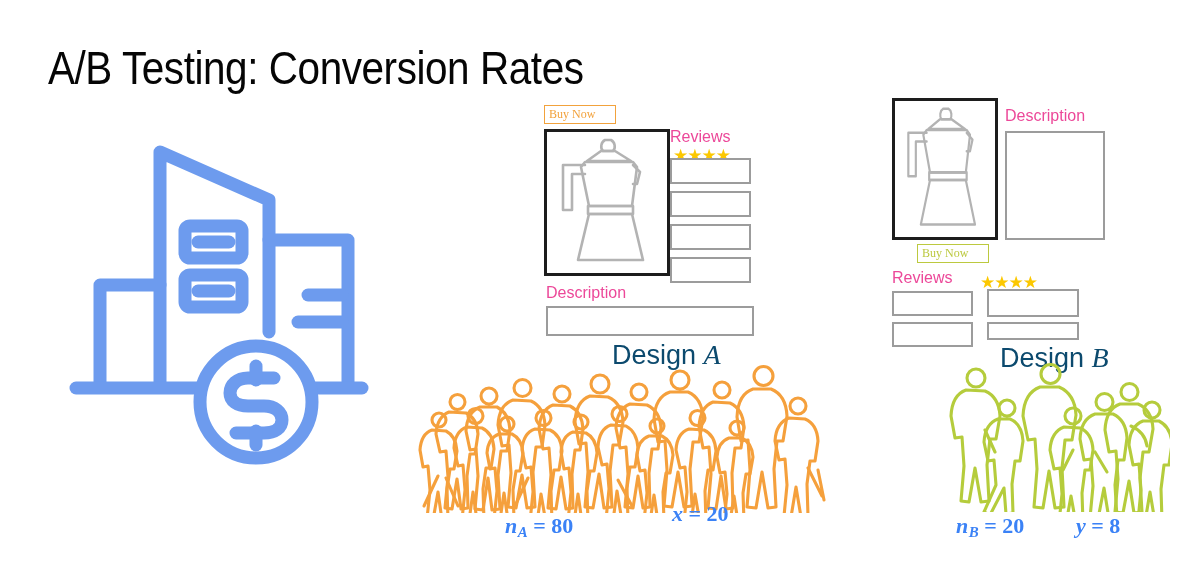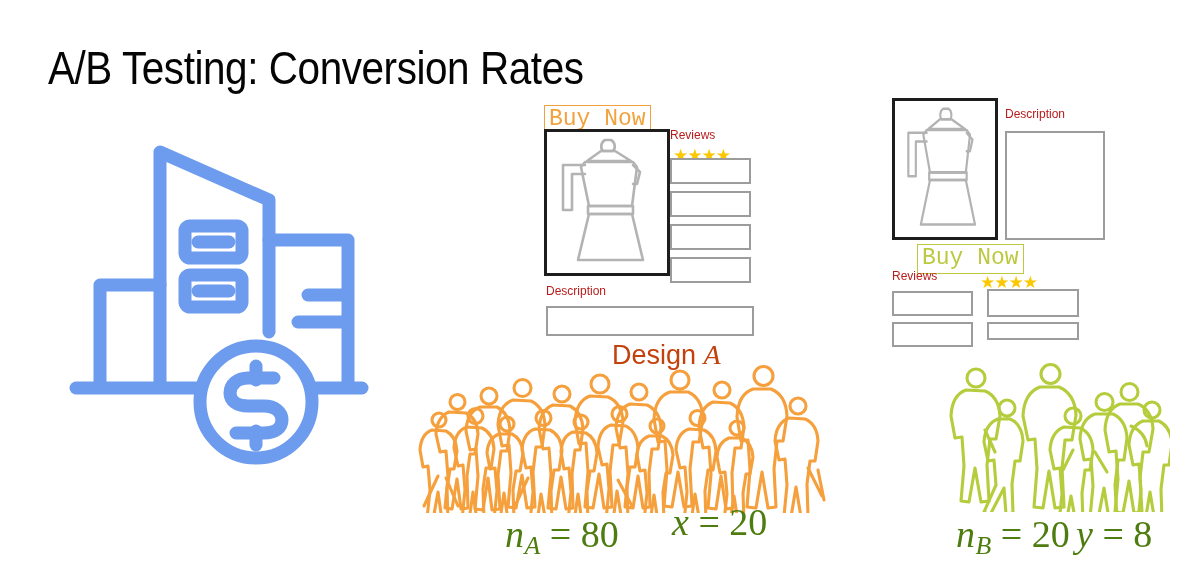--- a/index.html
+++ b/index.html
@@ -38,42 +38,42 @@
     top: 130px;
     width: 330px;
     height: 340px;
   }
 
   
   .mockup {
     position: absolute;
   }
   .ui-label {
-    color: #b91c1c;
-    font-size: 12px;
+    color: #ec4899;
+    font-size: 16px;
     font-family: "Liberation Sans", sans-serif;
     white-space: nowrap;
     line-height: 1;
   }
   .ui-box {
     border: 2px solid #9c9c9c;
     background: #ffffff;
     box-sizing: border-box;
   }
   .img-frame {
     border: 3px solid #1d1d1d;
     background: #ffffff;
     box-sizing: border-box;
     position: relative;
   }
   .buy-btn {
-    font-size: 23px;
-    font-family: Liberation Mono, monospace;
-    line-height: 1;
-    padding: 2px 4px 3px 4px;
+    font-size: 12px;
+    font-family: Liberation Serif, serif;
+    line-height: 1;
+    padding: 2px 20px 3px 4px;
     box-sizing: border-box;
     white-space: nowrap;
     display: inline-block;
   }
   .buy-a {
     color: #f2a23c;
     border: 1.5px solid #f2a23c;
   }
   .buy-b {
     color: #bcc93f;
@@ -109,42 +109,43 @@
   #b-stars      { position: absolute; left: 88px;  top: 176px; }
   #b-rv-1 { position: absolute; left: 0px;   top: 193px; width: 81px; height: 25px; }
   #b-rv-2 { position: absolute; left: 95px;  top: 191px; width: 92px; height: 28px; }
   #b-rv-3 { position: absolute; left: 0px;   top: 224px; width: 81px; height: 25px; }
   #b-rv-4 { position: absolute; left: 95px;  top: 224px; width: 92px; height: 18px; }
   #b-caption    { position: absolute; left: 108px; top: 246px; }
 
   
   .design-caption {
     font-size: 27px;
-    color: #c2410c;
+    color: #0c4a6e;
     white-space: nowrap;
     line-height: 1;
   }
   .design-caption .var {
     font-family: "Liberation Serif", serif;
     font-style: italic;
     font-size: 28px;
   }
 
   
   #crowd-a { position: absolute; left: 418px; top: 358px; width: 420px; height: 155px; }
   #crowd-b { position: absolute; left: 945px; top: 360px; width: 225px; height: 152px; }
 
   
   .math {
     position: absolute;
     font-family: "Liberation Serif", serif;
-    font-size: 38px;
-    color: #4d7c0f;
-    white-space: nowrap;
-    line-height: 1;
+    font-size: 22px;
+    color: #3b82f6;
+    white-space: nowrap;
+    line-height: 1;
+    font-weight: bold;
   }
   .math i { font-style: italic; }
   .math sub {
     font-style: italic;
     font-size: 0.68em;
     vertical-align: -0.28em;
     margin-left: 0.5px;
   }
   #math-na { left: 505px; top: 515px; }
   #math-x  { left: 672px; top: 503px; }
@@ -254,20 +255,24 @@
   <div class="buy-btn buy-b" id="b-buy">Buy Now</div>
 
   <div class="ui-label" id="b-reviews-lbl">Reviews</div>
   <div class="stars" id="b-stars">★★★★</div>
 
   <div class="ui-box" id="b-rv-1"></div>
   <div class="ui-box" id="b-rv-2"></div>
   <div class="ui-box" id="b-rv-3"></div>
   <div class="ui-box" id="b-rv-4"></div>
 
+  <div class="design-caption" id="b-caption">
+    <span>Design</span>
+    <span class="var">B</span>
+  </div>
 </div>
 
 <div id="crowd-a">
   <svg viewBox="0 0 420 155" width="420" height="155" aria-hidden="true">
     <g fill="none" stroke="#f5a03c" stroke-width="3.1" stroke-linejoin="round" stroke-linecap="round">
 
       <g>
         <path d="M32 44 a7.5 7.5 0 1 1 15 0 a7.5 7.5 0 1 1 -15 0 M31 54 q-12 5 -13 22 l4 18 l6 -1 l2 26 l-3 31 l7 1 l5 -30 l4 30 l7 -1 l-1 -32 l3 -22 l5 0 l3 -20 q-1 -16 -12 -21 Z"></path>
         <path d="M63 38 a8 8 0 1 1 16 0 a8 8 0 1 1 -16 0 M62 49 q-13 5 -14 24 l4 19 l6 -1 l2 27 l-3 33 l8 1 l5 -32 l4 32 l8 -1 l-2 -34 l3 -24 l6 0 l3 -21 q-1 -17 -13 -23 Z"></path>
         <path d="M96 30 a8.5 8.5 0 1 1 17 0 a8.5 8.5 0 1 1 -17 0 M95 42 q-14 5 -15 25 l4 21 l7 -1 l2 28 l-3 34 l8 1 l6 -33 l5 33 l8 -1 l-2 -35 l3 -25 l6 0 l3 -22 q-1 -18 -14 -24 Z"></path>

